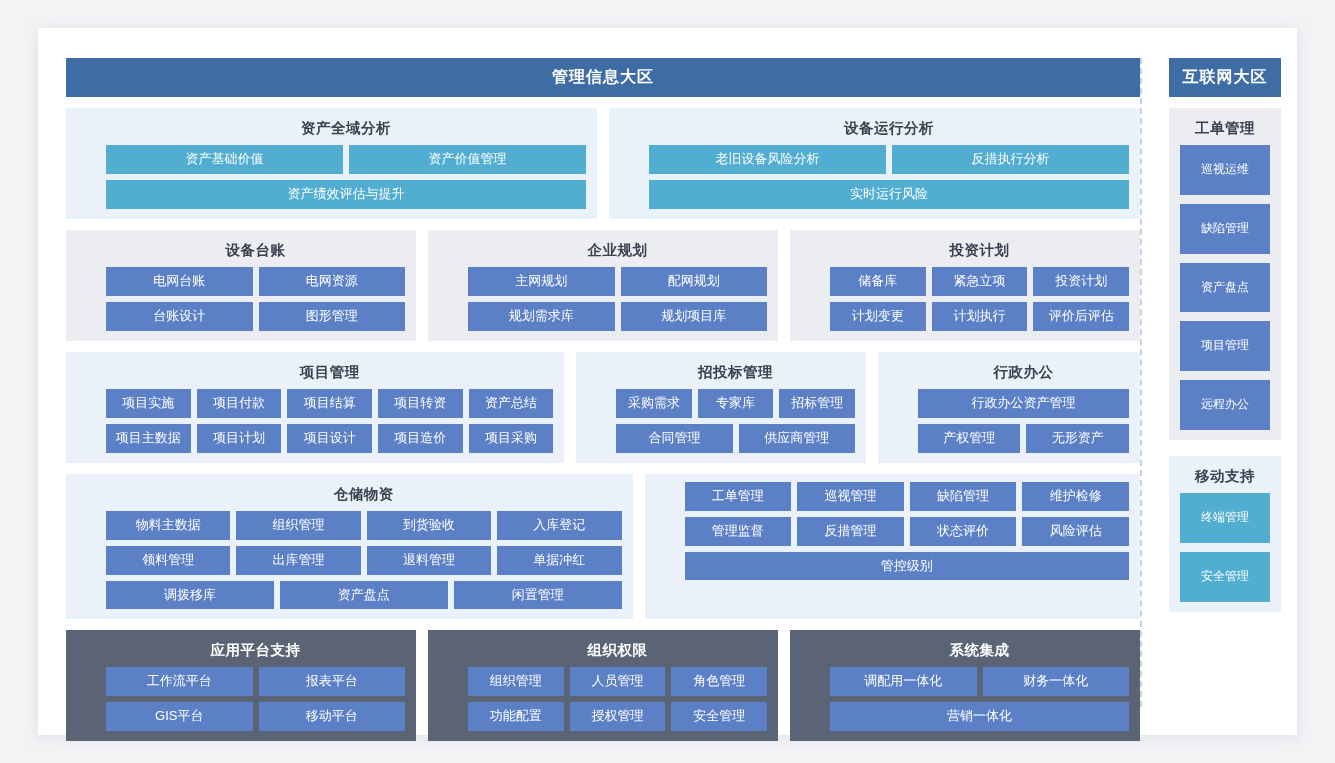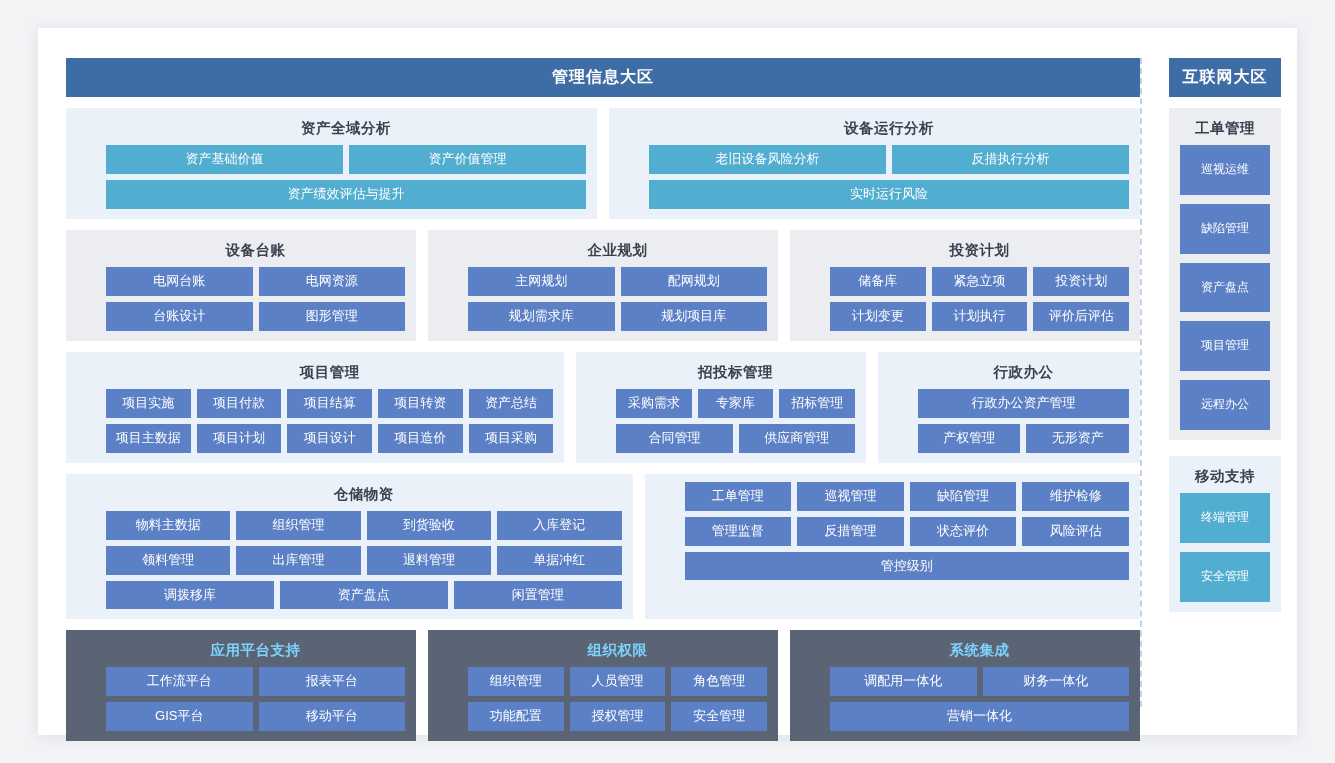--- a/index.html
+++ b/index.html
@@ -55,21 +55,21 @@
   }
   .group.gray{background:#ecedf1;}
   .group.dark{background:#5a6474;}
   .group-title{
     text-align:center;
     font-size:14.5px;font-weight:bold;
     color:#3a4250;
     padding:3px 0 7px 0;
     letter-spacing:.5px;
   }
-  .group.dark .group-title{color:#7dd3fc;text-align:center;}
+  .group.dark .group-title{color:#ffffff;text-align:center;}
 
   .rows{display:flex;flex-direction:column;gap:6px;}
   .row{display:flex;gap:6px;}
 
   .tile{
     flex:1 1 0;
     text-align:center;
     color:#ffffff;
     font-size:13px;
     padding:7px 2px;

